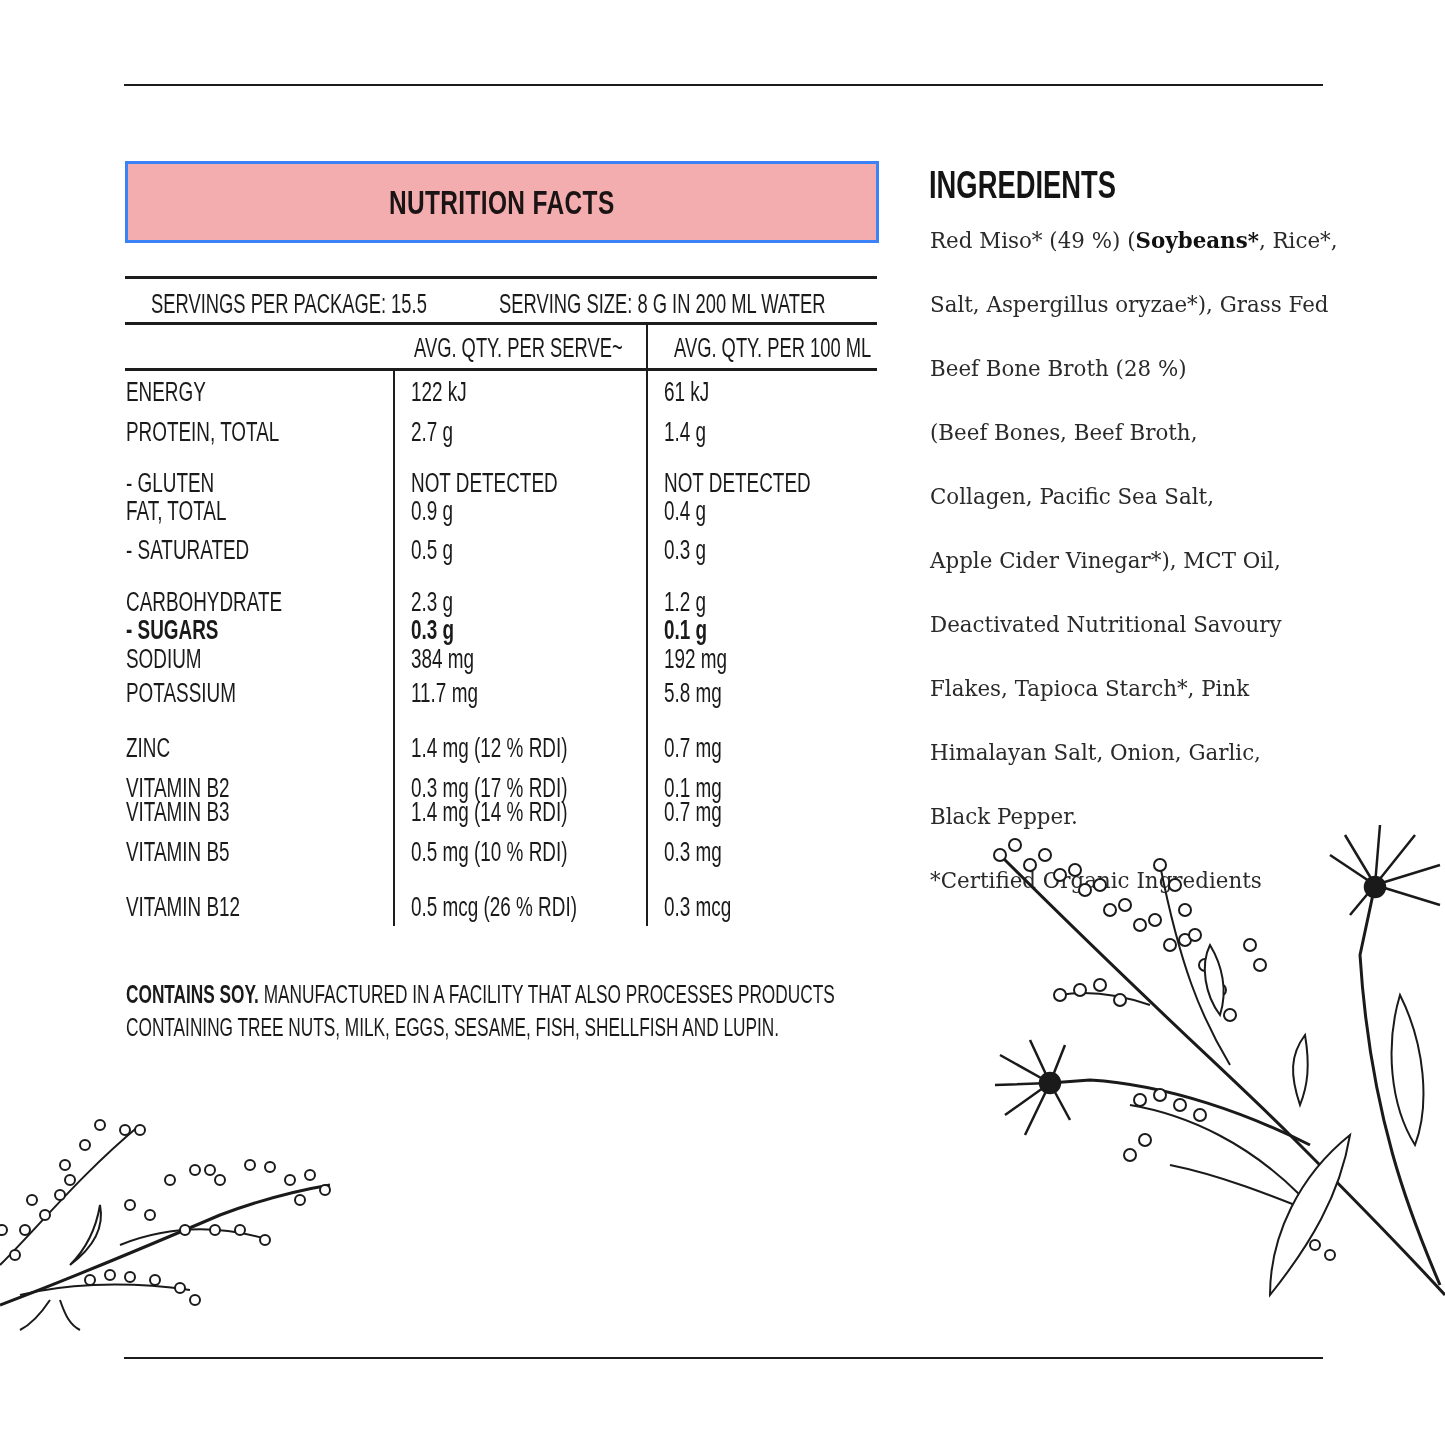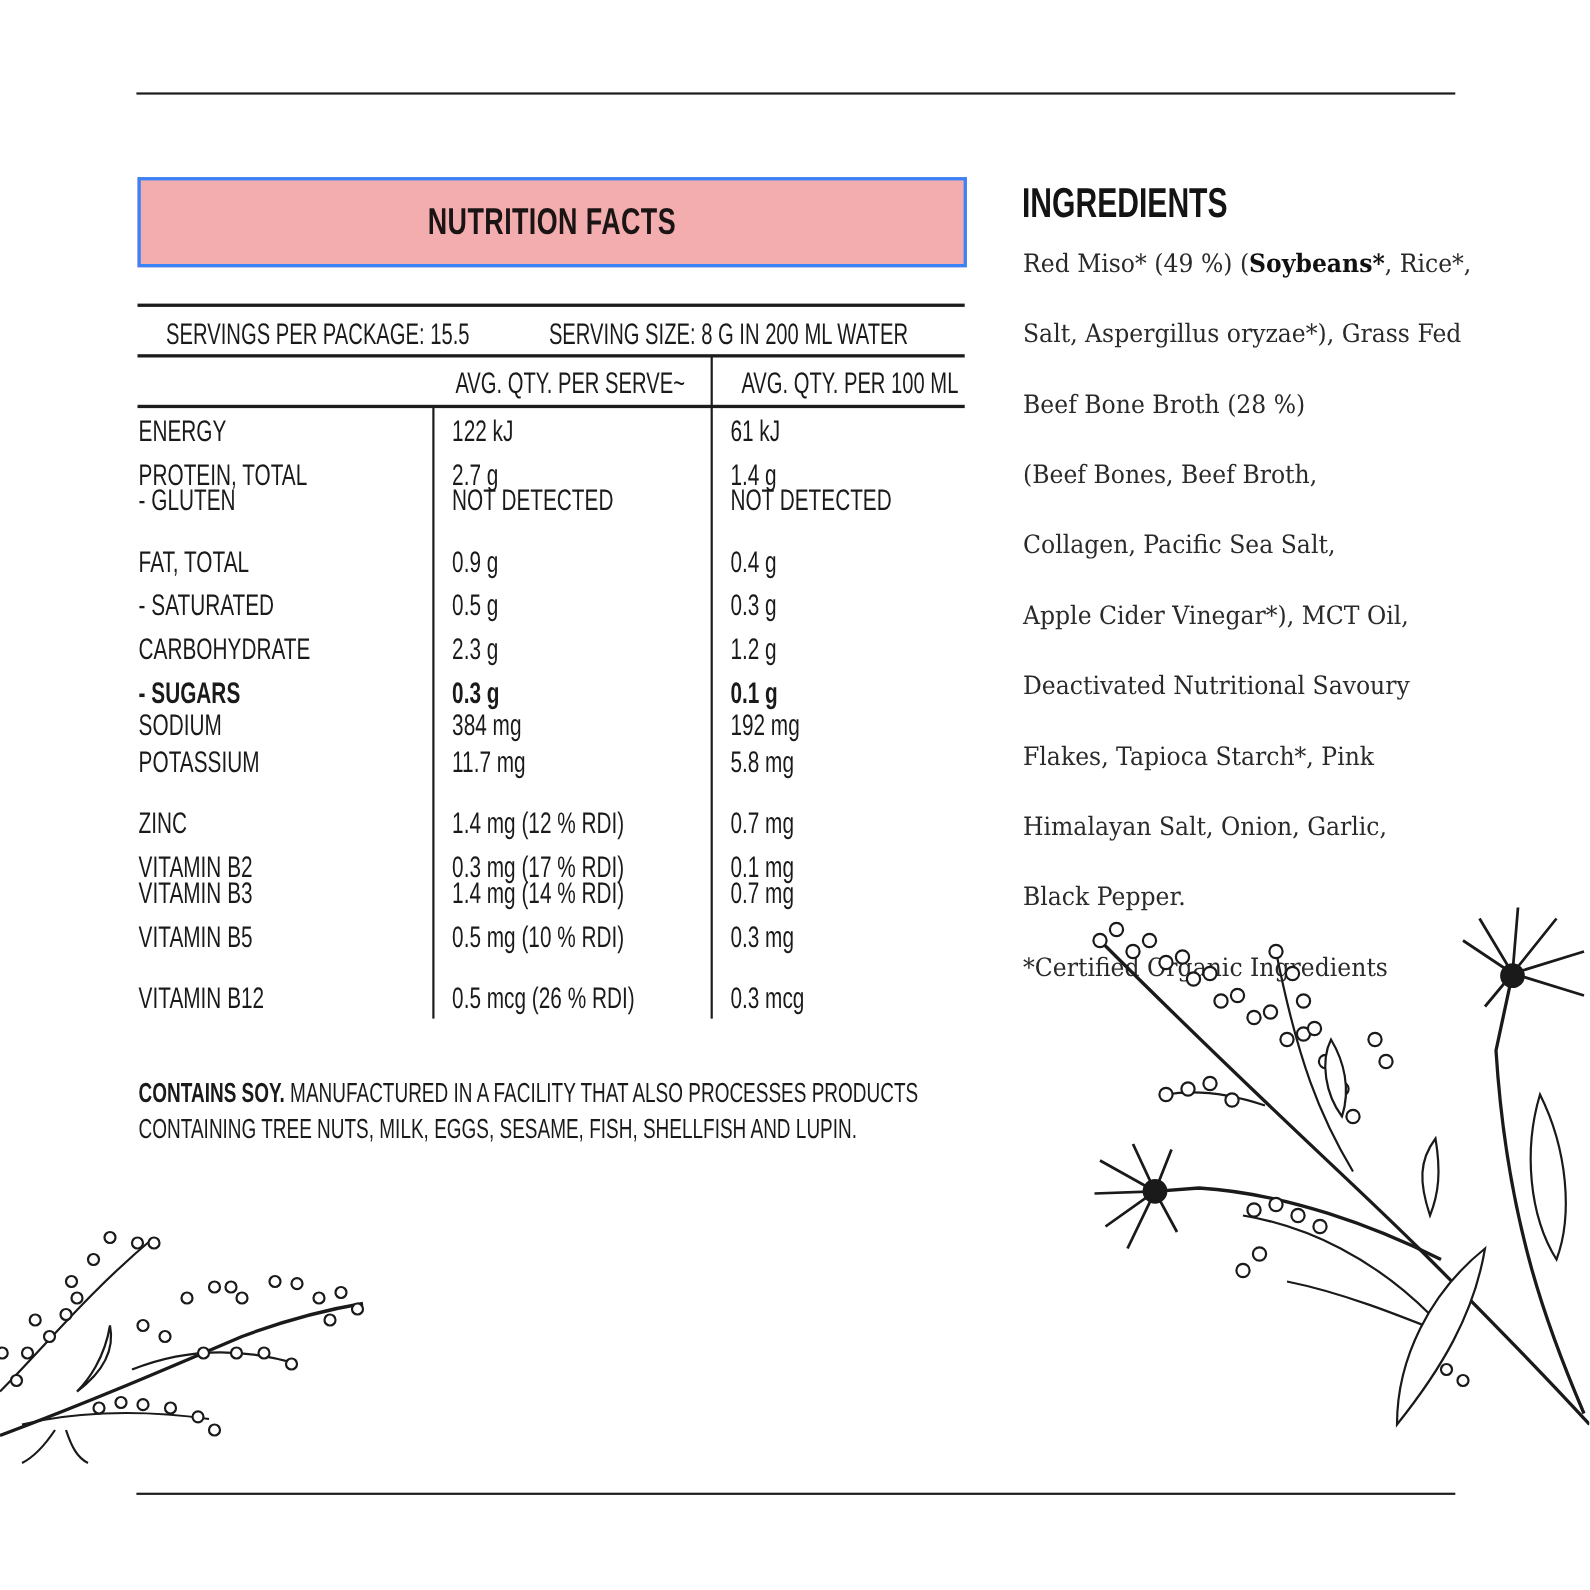--- a/index.html
+++ b/index.html
@@ -89,36 +89,36 @@
       <div class="row" style="top: 96px;">
         <span class="cell" style="left: 1px;">ENERGY</span>
         <span class="cell" style="left: 286px;">122 kJ</span>
         <span class="cell" style="left: 539px;">61 kJ</span>
       </div>
       <div class="row" style="top: 135.6px;">
         <span class="cell" style="left: 1px;">PROTEIN, TOTAL</span>
         <span class="cell" style="left: 286px;">2.7 g</span>
         <span class="cell" style="left: 539px;">1.4 g</span>
       </div>
-      <div class="row" style="top: 159px;">
+      <div class="row" style="top: 187px;">
         <span class="cell" style="left: 1px;">- GLUTEN</span>
         <span class="cell" style="left: 286px;">NOT DETECTED</span>
         <span class="cell" style="left: 539px;">NOT DETECTED</span>
       </div>
       <div class="row" style="top: 214.8px;">
         <span class="cell" style="left: 1px;">FAT, TOTAL</span>
         <span class="cell" style="left: 286px;">0.9 g</span>
         <span class="cell" style="left: 539px;">0.4 g</span>
       </div>
       <div class="row" style="top: 254.4px;">
         <span class="cell" style="left: 1px;">- SATURATED</span>
         <span class="cell" style="left: 286px;">0.5 g</span>
         <span class="cell" style="left: 539px;">0.3 g</span>
       </div>
-      <div class="row" style="top: 294px;">
+      <div class="row" style="top: 306px;">
         <span class="cell" style="left: 1px;">CARBOHYDRATE</span>
         <span class="cell" style="left: 286px;">2.3 g</span>
         <span class="cell" style="left: 539px;">1.2 g</span>
       </div>
       <div class="row" style="top: 333.6px; font-weight: bold;">
         <span class="cell" style="left: 1px;">- SUGARS</span>
         <span class="cell" style="left: 286px;">0.3 g</span>
         <span class="cell" style="left: 539px;">0.1 g</span>
       </div>
       <div class="row" style="top: 363px;">

